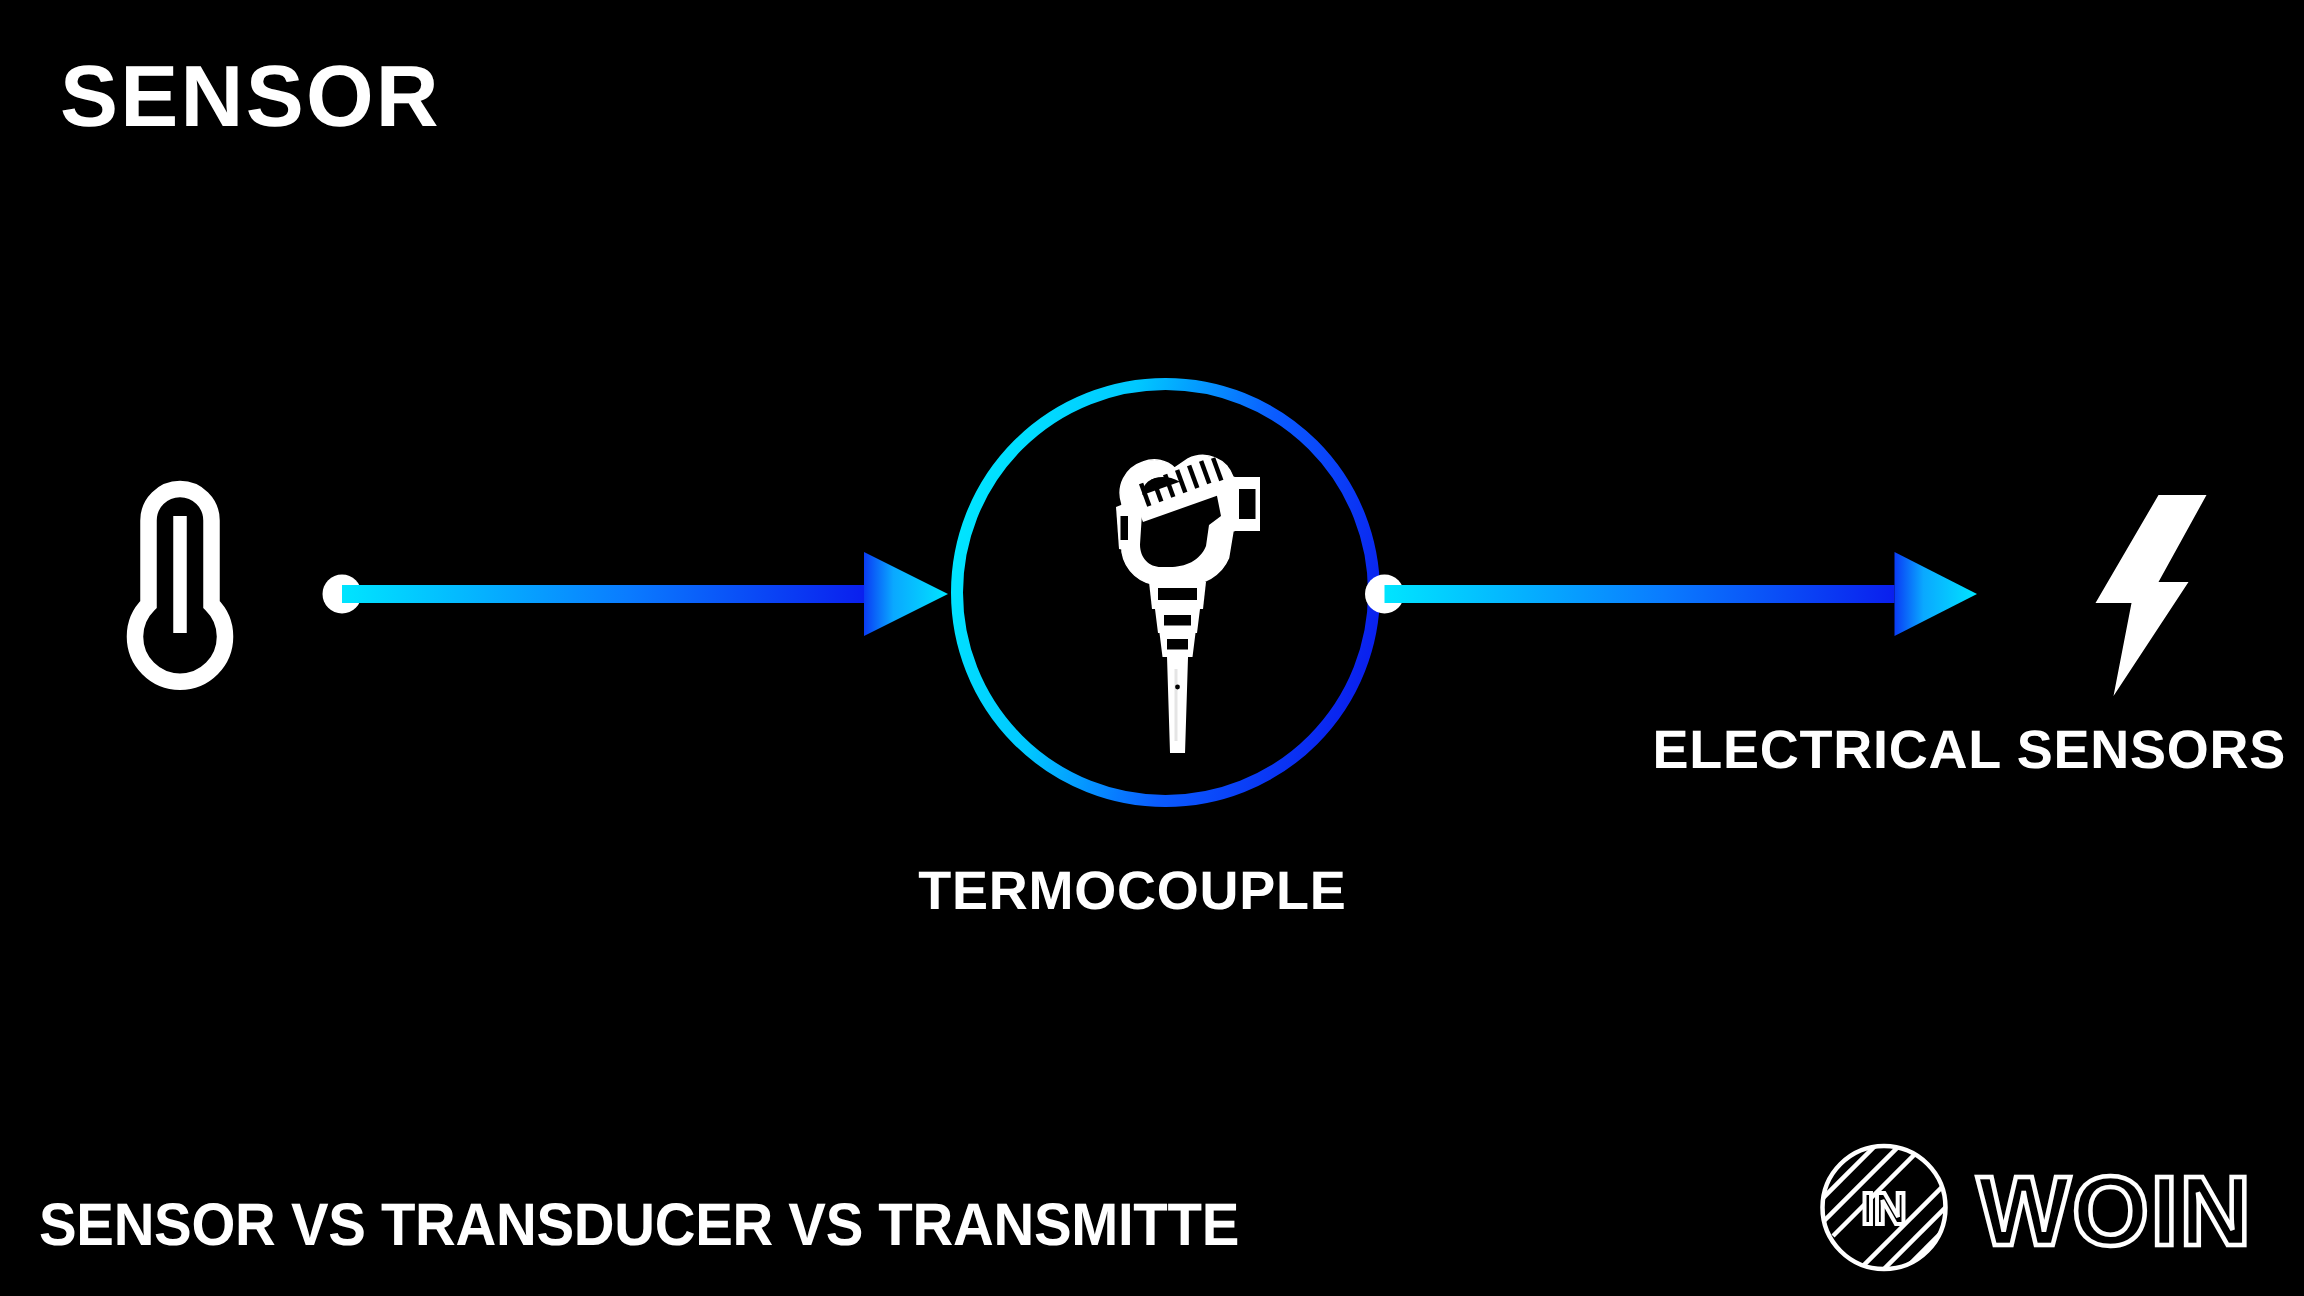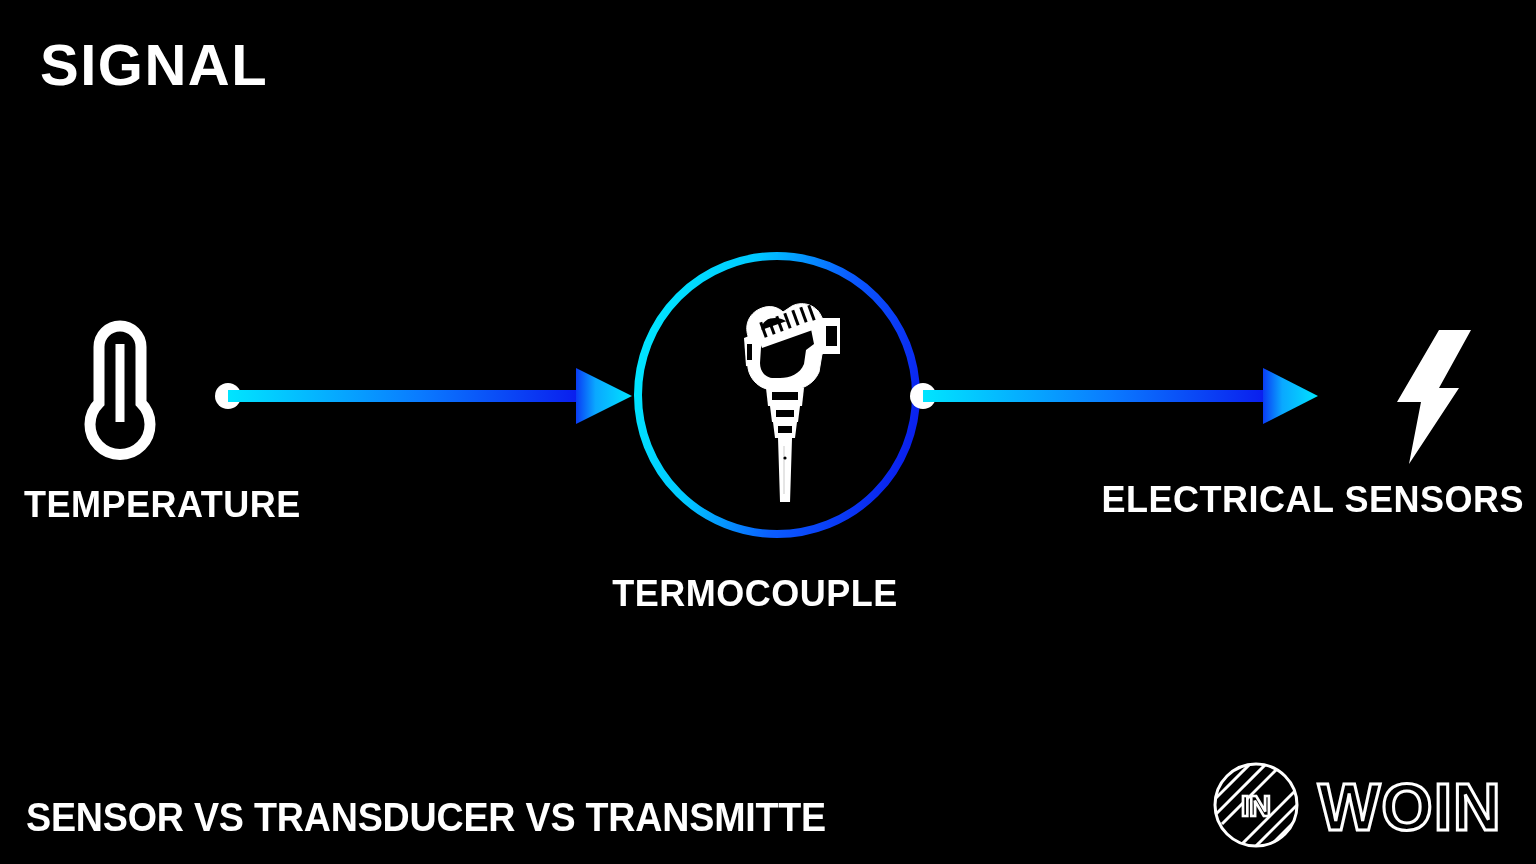--- a/index.html
+++ b/index.html
@@ -134,38 +134,37 @@
     bottom: 12px;
     width: 300px;
     height: 94px;
   }
 </style>
 </head>
 <body style="background: rgb(0, 0, 0);">
 
 <div class="stage">
 
-  <div id="title">SIGNAL</div>
+  <div id="title">SENSOR</div>
 
   <div id="thermometer-icon">
     <svg viewBox="0 0 96 152" width="96" height="152" aria-hidden="true">
 
       <path d="M48 8
                a21 21 0 0 1 21 21
                v56
                a30 30 0 1 1 -42 0
                v-56
                a21 21 0 0 1 21 -21 z" fill="none" stroke="#ffffff" stroke-width="11"></path>
 
       <rect x="43.5" y="26" width="9" height="78" fill="#ffffff"></rect>
 
       <circle cx="48" cy="112" r="16" fill="none" stroke="#ffffff" stroke-width="0"></circle>
     </svg>
   </div>
-  <div id="label-temperature">TEMPERATURE</div>
 
   <div class="arrow" id="arrow-left">
     <svg viewBox="0 0 420 60" width="420" height="60" preserveAspectRatio="none" aria-hidden="true">
       <defs>
         <linearGradient id="lineGradA" x1="0" y1="0" x2="1" y2="0">
           <stop offset="0%" stop-color="#00e5ff"></stop>
           <stop offset="55%" stop-color="#0a7bff"></stop>
           <stop offset="100%" stop-color="#0a1fee"></stop>
         </linearGradient>
         <linearGradient id="headGradA" x1="0" y1="0" x2="1" y2="0">

